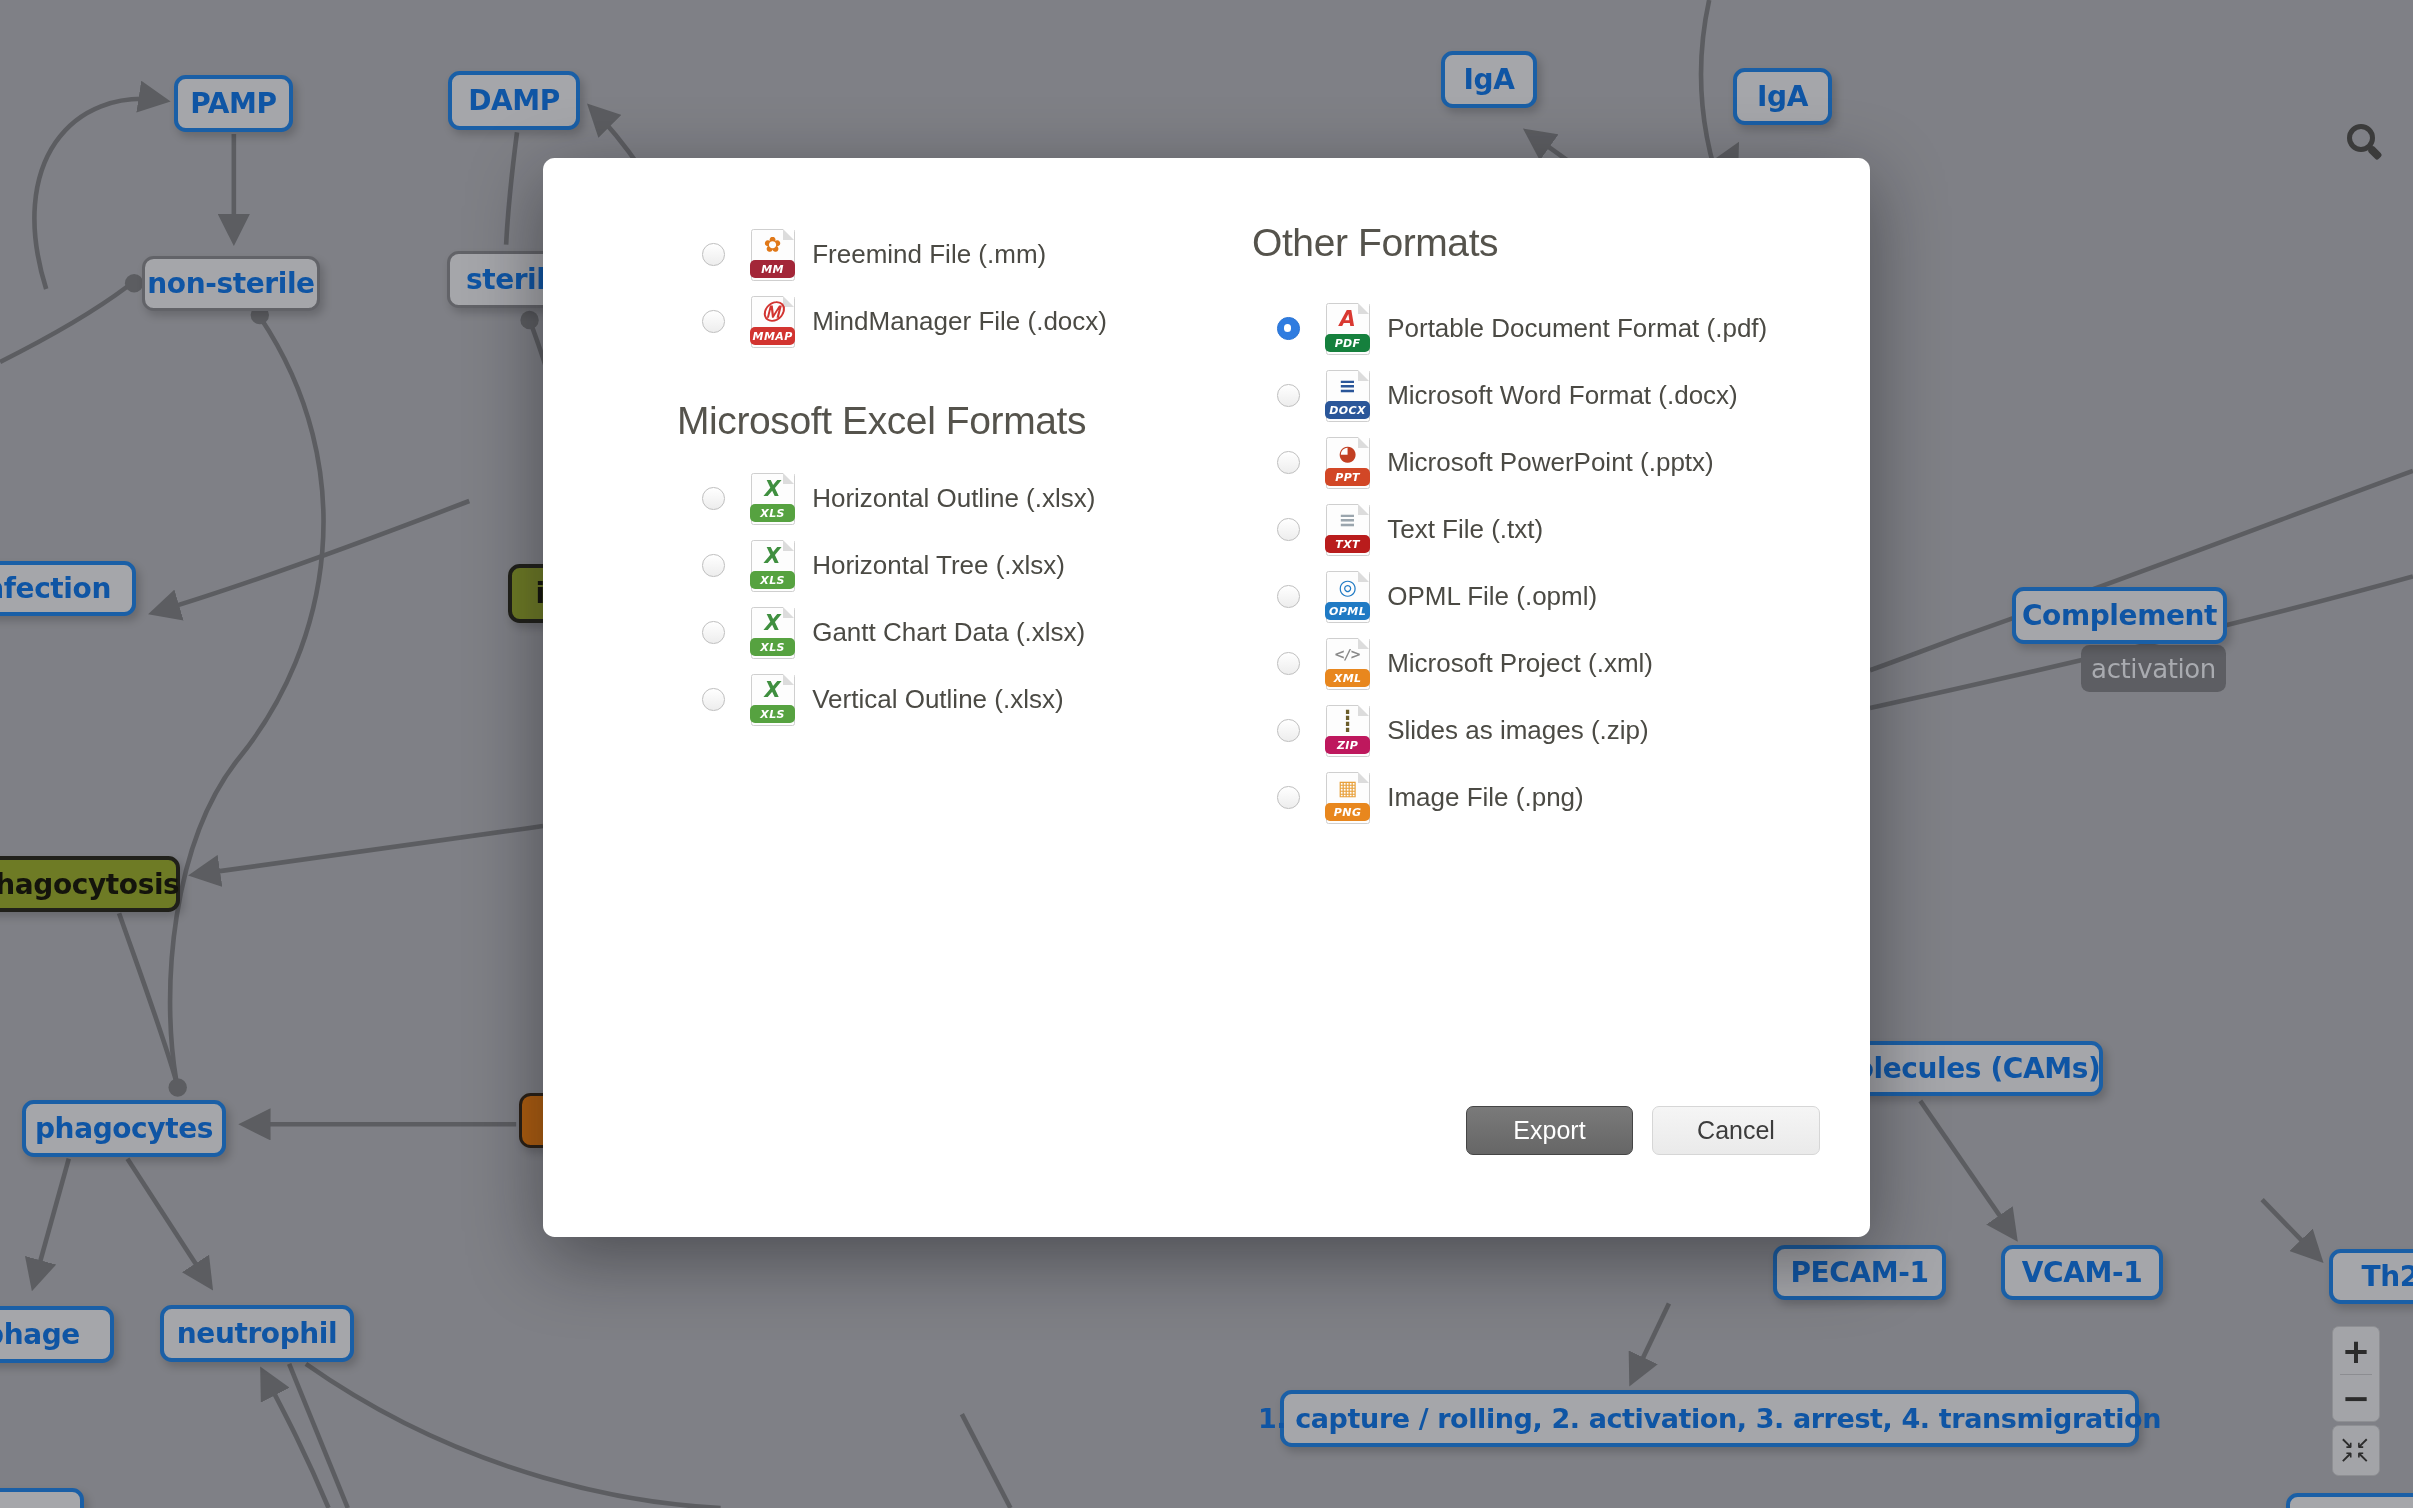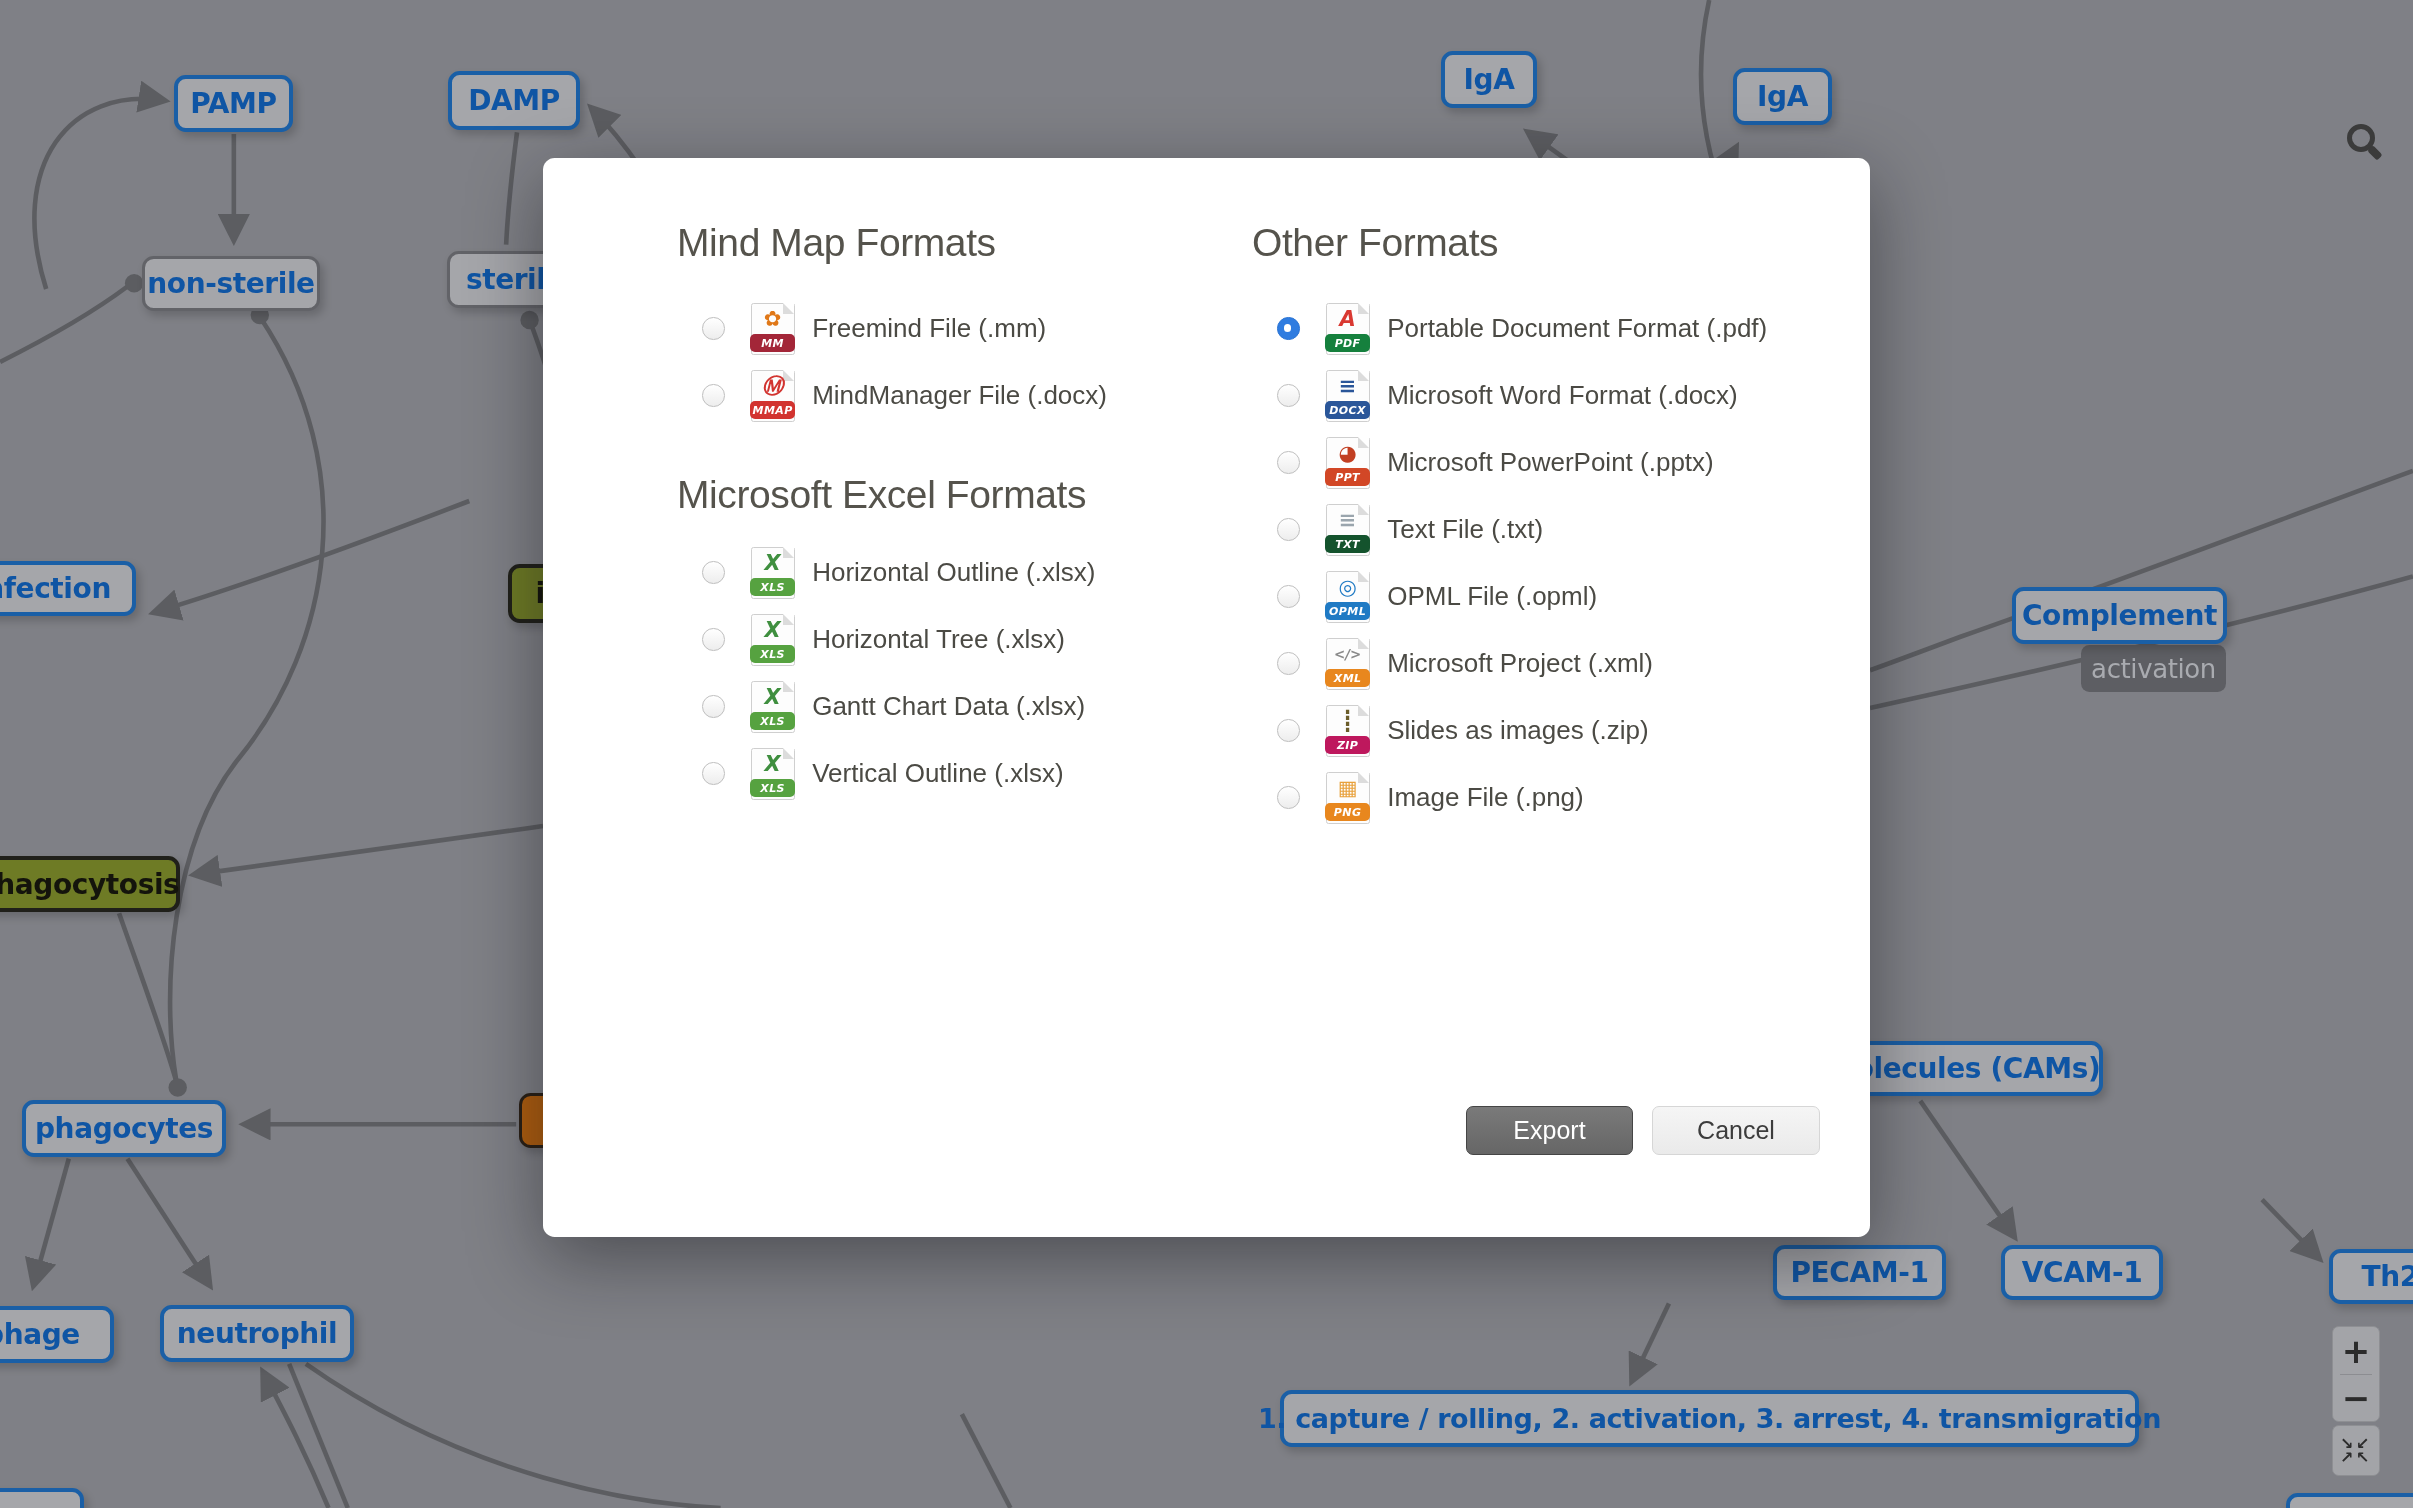--- a/index.html
+++ b/index.html
@@ -141,21 +141,20 @@
     <div class="zfit">
       <span>↘↙</span>
       <span>↗↖</span>
     </div>
   </div>
 </div>
 
 <div class="dialog">
 
   <div class="col left">
-    <h2>Mind Map Formats</h2>
 
     <div class="row">
       <span class="radio"></span>
       <span class="ficon">
         <i class="glyph" style="color: rgb(224, 120, 24);">✿</i>
         <i class="banner" style="background: rgb(163, 38, 56);">MM</i>
       </span>
       <span class="flabel">Freemind File (.mm)</span>
     </div>
 
@@ -234,21 +233,21 @@
         <i class="glyph" style="color: rgb(194, 63, 34);">◕</i>
         <i class="banner" style="background: rgb(210, 71, 38);">PPT</i>
       </span>
       <span class="flabel">Microsoft PowerPoint (.pptx)</span>
     </div>
 
     <div class="row">
       <span class="radio"></span>
       <span class="ficon">
         <i class="glyph" style="color: rgb(154, 165, 173);">≡</i>
-        <i class="banner" style="background: #14532d;">TXT</i>
+        <i class="banner" style="background: #b91c1c;">TXT</i>
       </span>
       <span class="flabel">Text File (.txt)</span>
     </div>
 
     <div class="row">
       <span class="radio"></span>
       <span class="ficon">
         <i class="glyph" style="color: rgb(31, 122, 196);">◎</i>
         <i class="banner" style="background: rgb(31, 122, 196);">OPML</i>
       </span>

